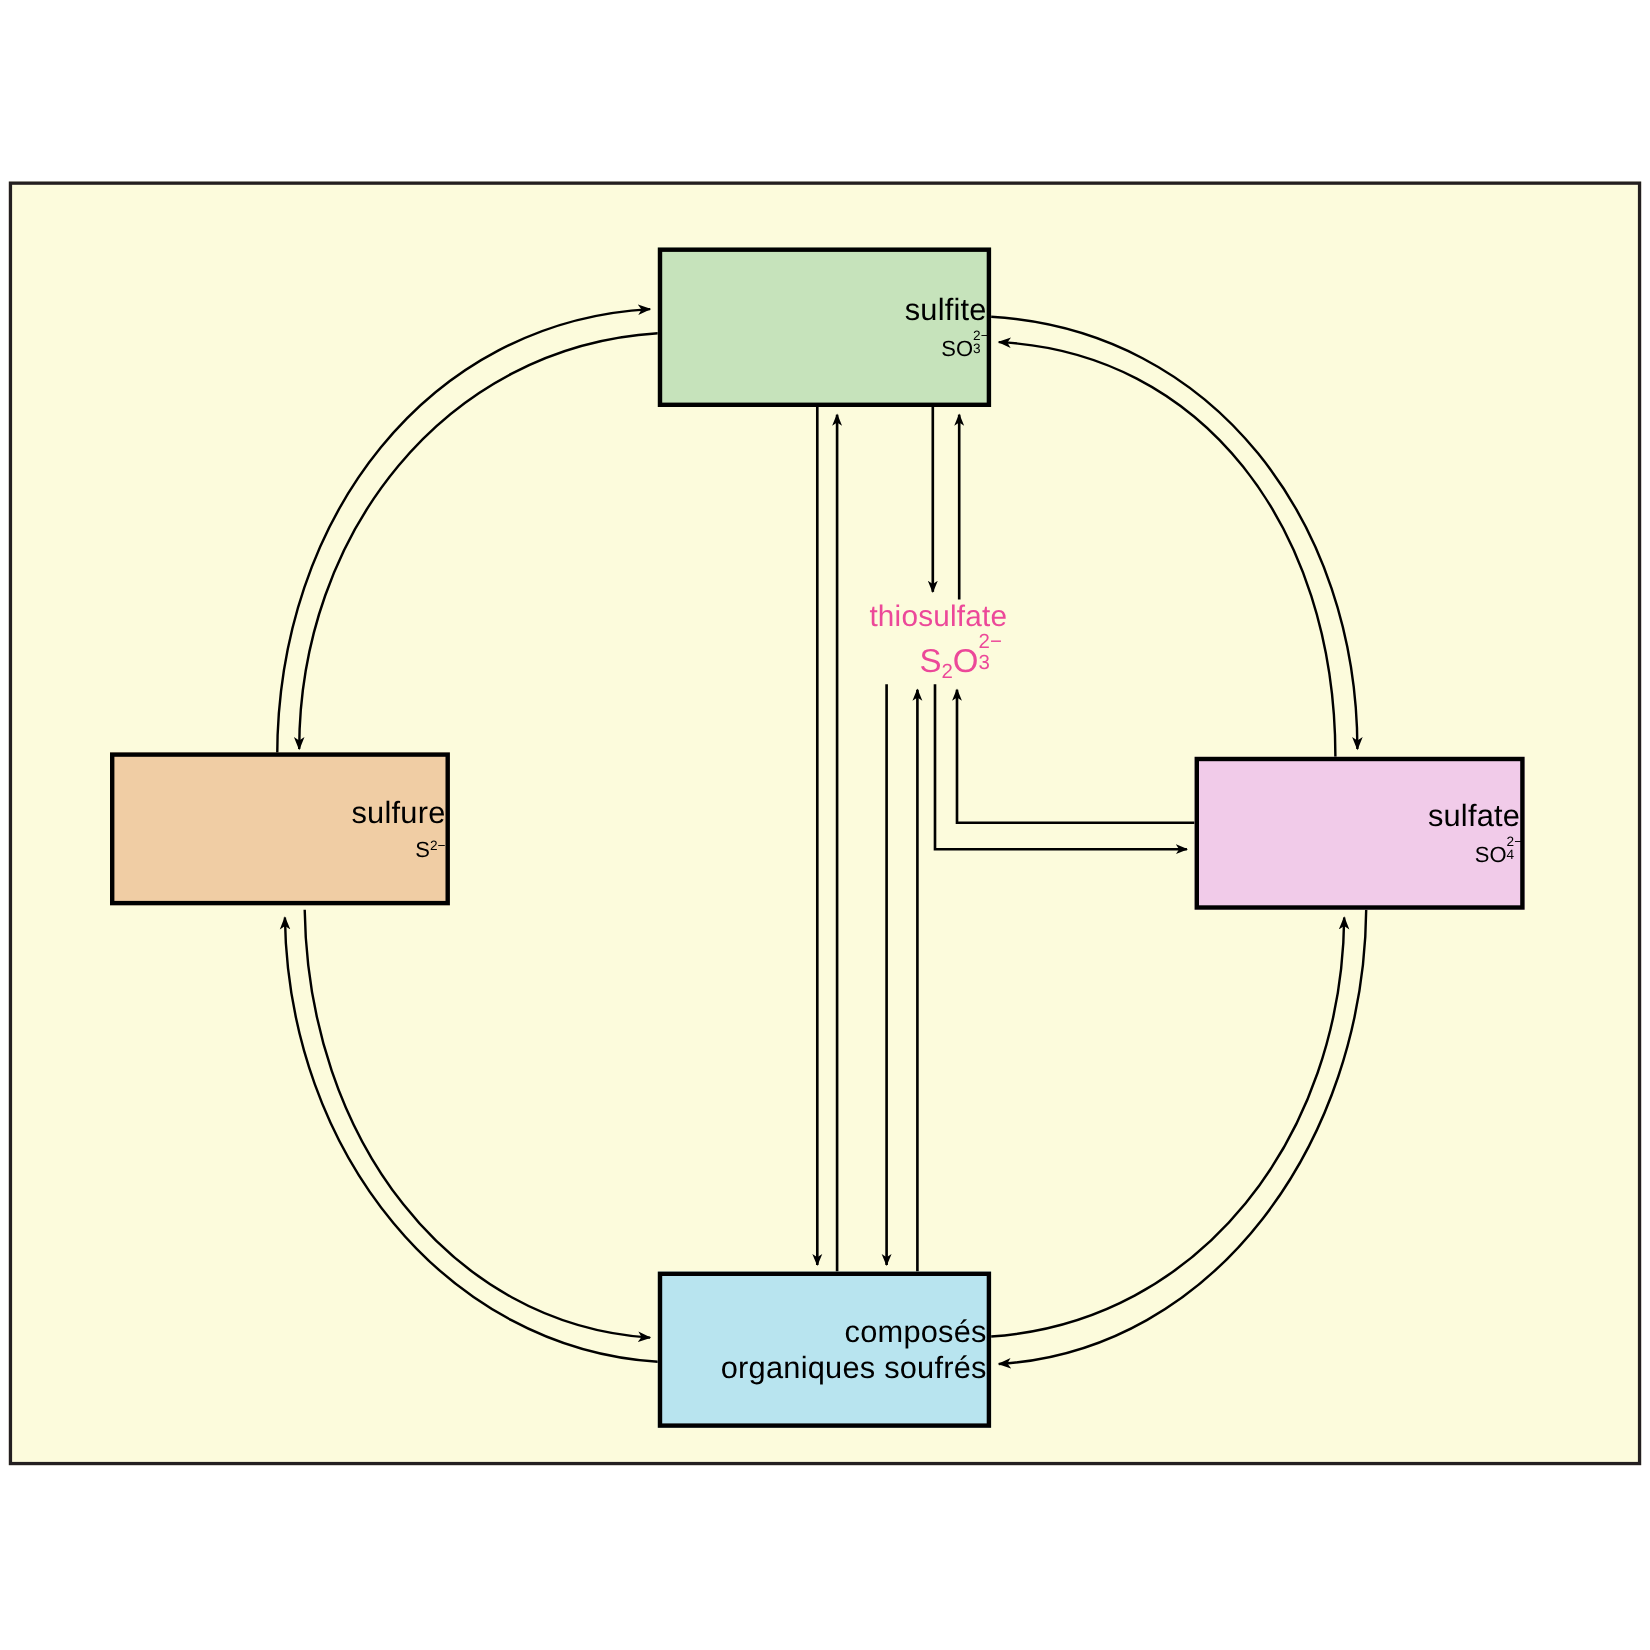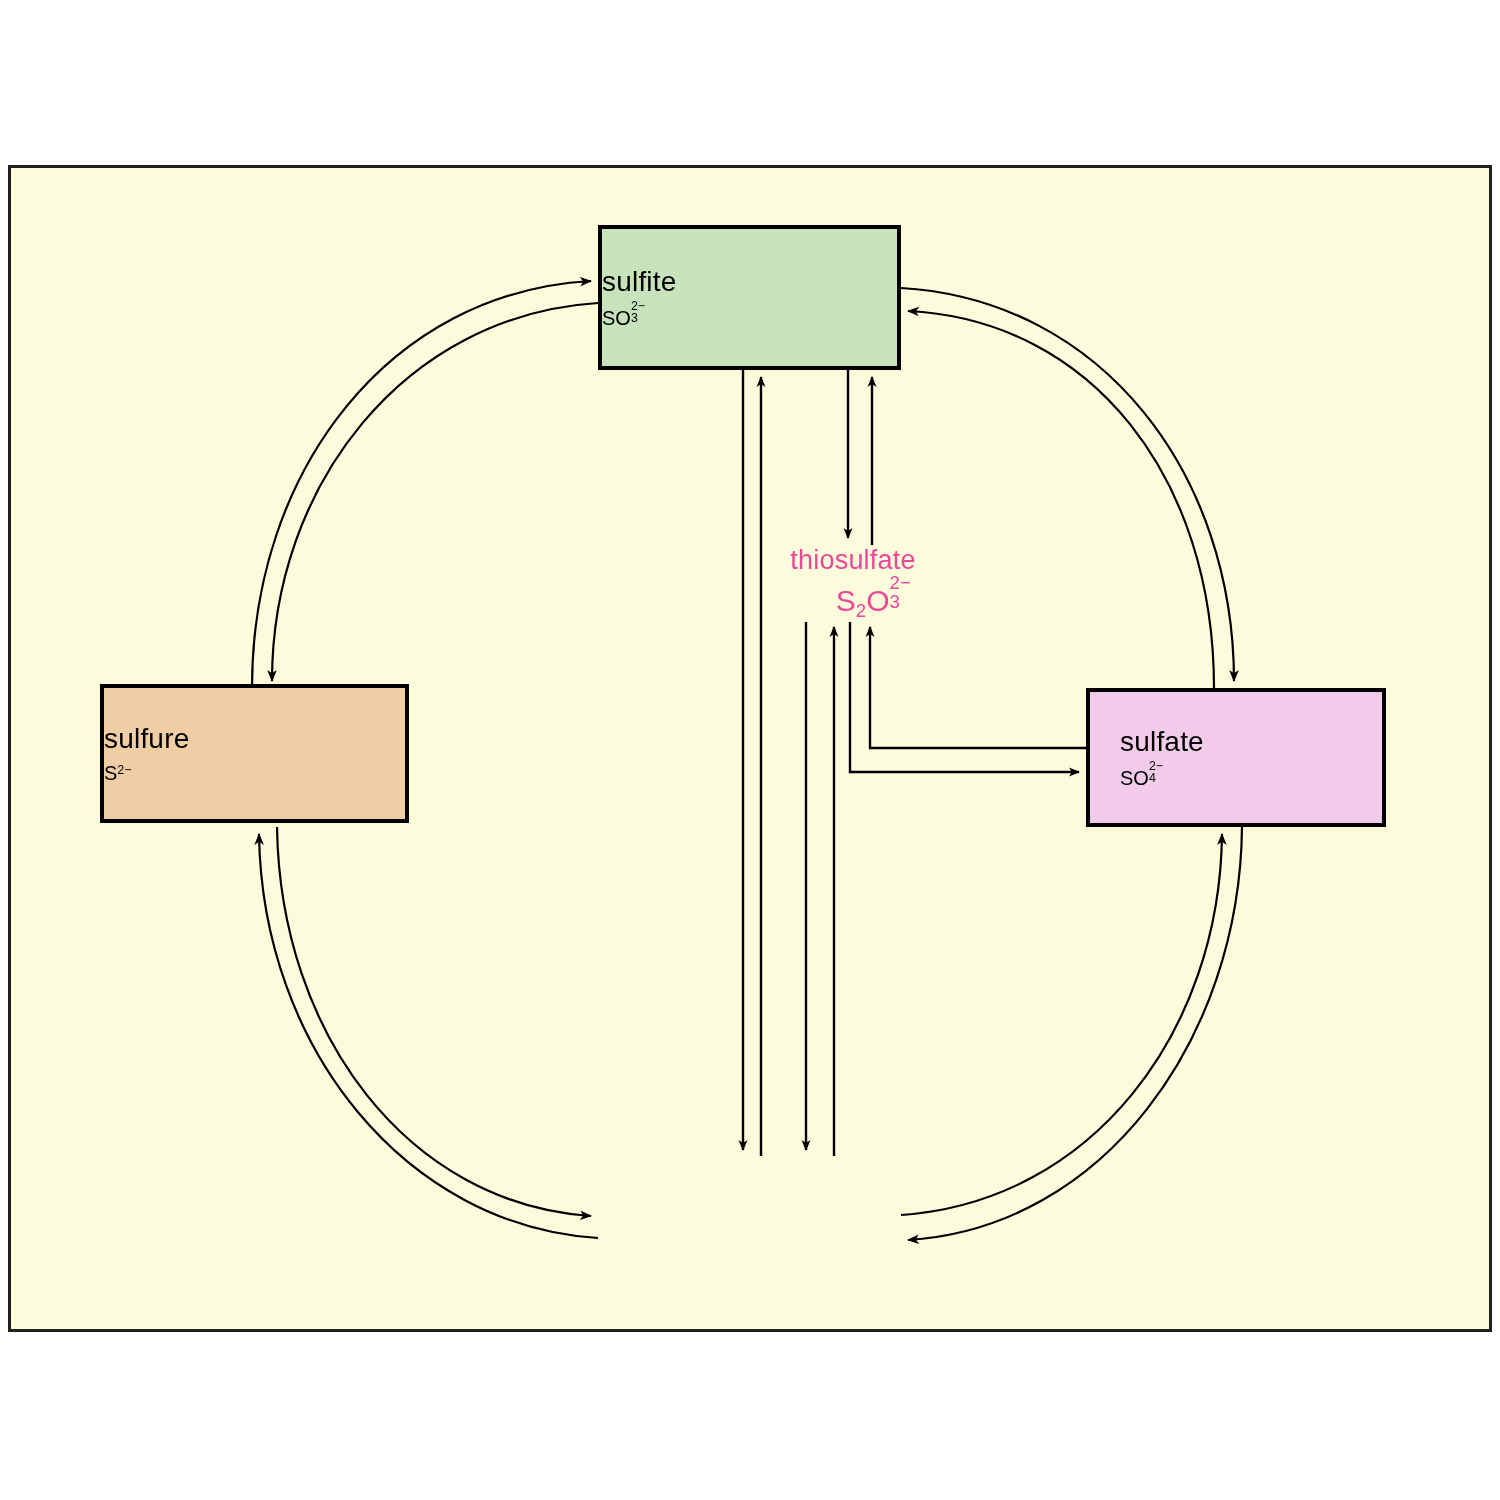--- a/index.html
+++ b/index.html
@@ -34,21 +34,21 @@
     width: 1500px;
     height: 1500px;
     pointer-events: none;
   }
   .node-box {
     position: absolute;
     border: 4px solid #000000;
     box-sizing: border-box;
     display: flex;
     flex-direction: column;
-    align-items: flex-start;
+    align-items: flex-end;
     justify-content: center;
     color: #000;
   }
   .node-title {
     font-size: 28px;
     line-height: 1.18;
     letter-spacing: 0.2px;
     text-align: center;
   }
   .node-formula {
@@ -154,19 +154,23 @@
   <div class="node-box" id="box-sulfure">
     <div class="node-title">sulfure</div>
     <div class="node-formula"><span>S</span><sup>2−</sup></div>
   </div>
 
   <div class="node-box" id="box-sulfate">
     <div class="node-title">sulfate</div>
     <div class="node-formula"><span>SO</span><span class="stacked-charge"><span class="sup-part">2−</span><span class="sub-part">4</span></span></div>
   </div>
 
+  <div class="node-box" id="box-organic">
+    <div class="node-title">composés</div>
+    <div class="node-title">organiques soufrés</div>
+  </div>
 
   <div id="label-thiosulfate">
     <div class="node-title">thiosulfate</div>
     <div class="node-formula"><span>S</span><sub>2</sub><span>O</span><span class="stacked-charge"><span class="sup-part">2−</span><span class="sub-part">3</span></span></div>
   </div>
 
 </div>
 
 </body></html>

